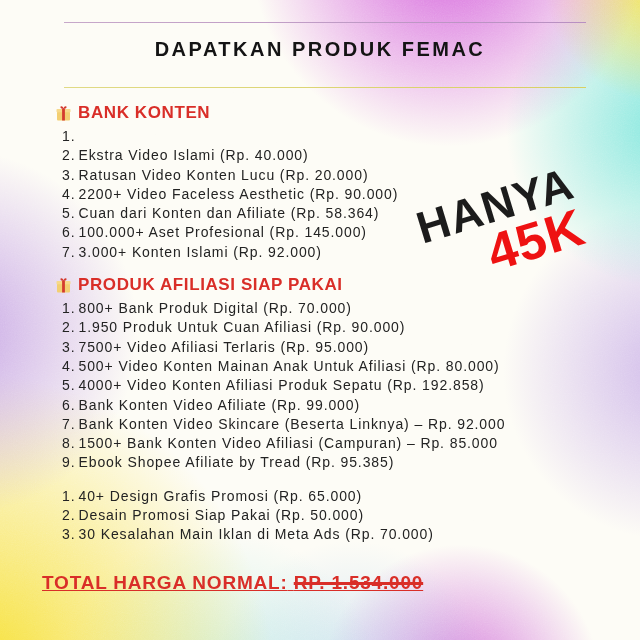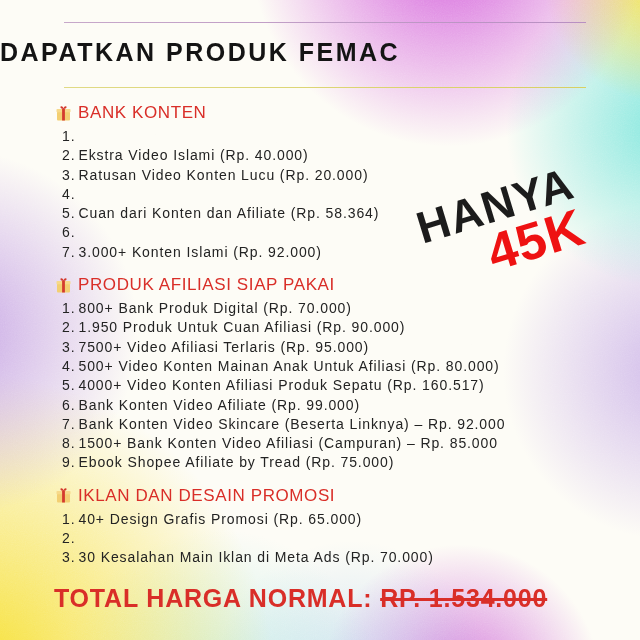--- a/index.html
+++ b/index.html
@@ -19,41 +19,41 @@
       radial-gradient(circle at 55% 106%, rgba(168,205,238,0.5) 0%, rgba(168,205,238,0) 18%),
       radial-gradient(circle at 72% 107%, rgba(204,96,214,0.85) 0%, rgba(204,96,214,0) 17%);
   }
   .grain{position:absolute;inset:0;width:100%;height:100%;mix-blend-mode:overlay;pointer-events:none;}
 
   .rule{position:absolute;left:64px;right:54px;height:1px;}
   .rule-top{top:22px;background:linear-gradient(90deg,#c7a8ca,#b88fc2);}
   .rule-bottom{top:87px;background:linear-gradient(90deg,#e0da85,#d8d062);}
 
   .title{
-    position:absolute;top:38px;left:0;right:0;text-align:left;
-    font-size:25px;font-weight:900;letter-spacing:2.5px;color:#141414;margin:0;
+    position:absolute;top:38px;left:0;right:0;text-align:center;
+    font-size:20px;font-weight:900;letter-spacing:2.5px;color:#141414;margin:0;
   }
 
   .content{position:absolute;left:56px;top:104px;right:30px;}
   .section{margin-bottom:14px;}
   .section-header{display:flex;align-items:center;gap:7px;margin:0 0 6px 0;}
   .section-title{
-    font-size:17px;font-weight:400;letter-spacing:0.6px;color:#d92e28;line-height:17px;
+    font-size:17px;font-weight:700;letter-spacing:0.6px;color:#d92e28;line-height:17px;
   }
   .gift{width:15px;height:16px;flex:0 0 auto;}
   .items{list-style:none;margin:0;padding:0 0 0 6px;}
   .items li{
     display:flex;align-items:baseline;line-height:19.3px;font-size:14px;
     letter-spacing:0.9px;color:#232323;white-space:nowrap;
   }
   .items .num{margin-right:3px;}
 
   .total{
-    position:absolute;left:42px;top:572px;margin:12px;
-    font-size:25px;font-weight:900;letter-spacing:0.8px;color:#d92e28;white-space:nowrap;
+    position:absolute;left:42px;top:572px;margin:0;
+    font-size:19px;font-weight:900;letter-spacing:0.8px;color:#d92e28;white-space:nowrap;text-decoration:underline;
   }
   .total .struck{text-decoration:line-through;text-decoration-thickness:3px;}
 
   .badge{
     position:absolute;left:383px;top:182px;width:238px;text-align:center;
     transform:rotate(-17deg);line-height:1;
   }
   .badge-hanya{
     display:block;font-size:45px;font-weight:900;letter-spacing:1px;color:#1c1c1c;margin:0;
   }
@@ -98,27 +98,29 @@
           <li>
             <span class="num">2.</span>
             <span class="txt">Ekstra Video Islami (Rp. 40.000)</span>
           </li>
           <li>
             <span class="num">3.</span>
             <span class="txt">Ratusan Video Konten Lucu (Rp. 20.000)</span>
           </li>
           <li>
             <span class="num">4.</span>
+            <span class="txt">2200+ Video Faceless Aesthetic (Rp. 90.000)</span>
           </li>
           <li>
             <span class="num">5.</span>
             <span class="txt">Cuan dari Konten dan Afiliate (Rp. 58.364)</span>
           </li>
           <li>
             <span class="num">6.</span>
+            <span class="txt">100.000+ Aset Profesional (Rp. 145.000)</span>
           </li>
           <li>
             <span class="num">7.</span>
             <span class="txt">3.000+ Konten Islami (Rp. 92.000)</span>
           </li>
         </ol>
     </div>
 
     <div class="section">
       <div class="section-header">
@@ -142,58 +144,50 @@
           <li>
             <span class="num">3.</span>
             <span class="txt">7500+ Video Afiliasi Terlaris (Rp. 95.000)</span>
           </li>
           <li>
             <span class="num">4.</span>
             <span class="txt">500+ Video Konten Mainan Anak Untuk Afiliasi (Rp. 80.000)</span>
           </li>
           <li>
             <span class="num">5.</span>
-            <span class="txt">4000+ Video Konten Afiliasi Produk Sepatu (Rp. 160.517)</span>
+            <span class="txt">4000+ Video Konten Afiliasi Produk Sepatu (Rp. 192.858)</span>
           </li>
           <li>
             <span class="num">6.</span>
             <span class="txt">Bank Konten Video Afiliate (Rp. 99.000)</span>
           </li>
           <li>
             <span class="num">7.</span>
             <span class="txt">Bank Konten Video Skincare (Beserta Linknya) – Rp. 92.000</span>
           </li>
           <li>
             <span class="num">8.</span>
             <span class="txt">1500+ Bank Konten Video Afiliasi (Campuran) – Rp. 85.000</span>
           </li>
           <li>
             <span class="num">9.</span>
-            <span class="txt">Ebook Shopee Afiliate by Tread (Rp. 75.000)</span>
+            <span class="txt">Ebook Shopee Afiliate by Tread (Rp. 95.385)</span>
           </li>
         </ol>
     </div>
 
     <div class="section">
-      <div class="section-header">
-        <svg class="gift" viewBox="0 0 15 16">
-          <rect x="1" y="6.5" width="13" height="9" rx="1" fill="#f3cf72"></rect>
-          <rect x="0.5" y="4" width="14" height="3.2" rx="0.8" fill="#f7d98a"></rect>
-          <rect x="6.1" y="4" width="2.8" height="11.5" fill="#d43a2e"></rect>
-          <path d="M7.5 4 C5.5 4 3.8 2.8 4.6 1.6 C5.4 0.5 7 1.5 7.5 3.2 C8 1.5 9.6 0.5 10.4 1.6 C11.2 2.8 9.5 4 7.5 4 Z" fill="#d43a2e"></path>
-        </svg>
-        <span class="section-title">IKLAN DAN DESAIN PROMOSI</span>
-      </div>
       <ol class="items">
           <li>
             <span class="num">1.</span>
             <span class="txt">40+ Design Grafis Promosi (Rp. 65.000)</span>
           </li>
           <li>
             <span class="num">2.</span>
+            <span class="txt">Desain Promosi Siap Pakai (Rp. 50.000)</span>
           </li>
           <li>
             <span class="num">3.</span>
             <span class="txt">30 Kesalahan Main Iklan di Meta Ads (Rp. 70.000)</span>
           </li>
         </ol>
     </div>
 
   </div>
 

